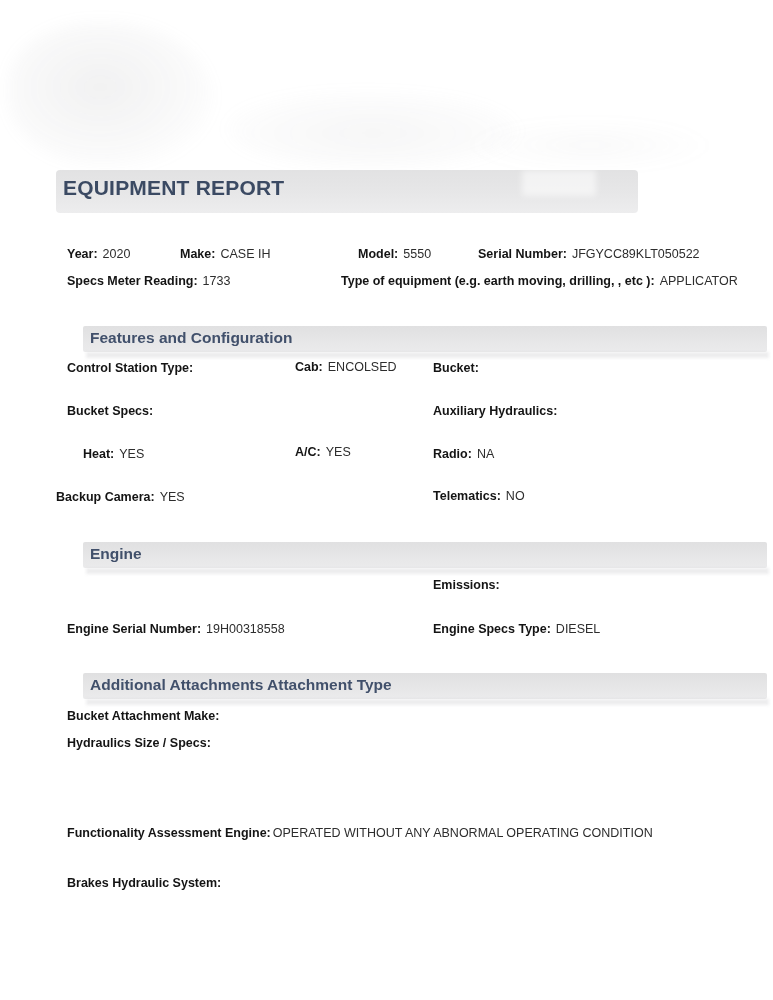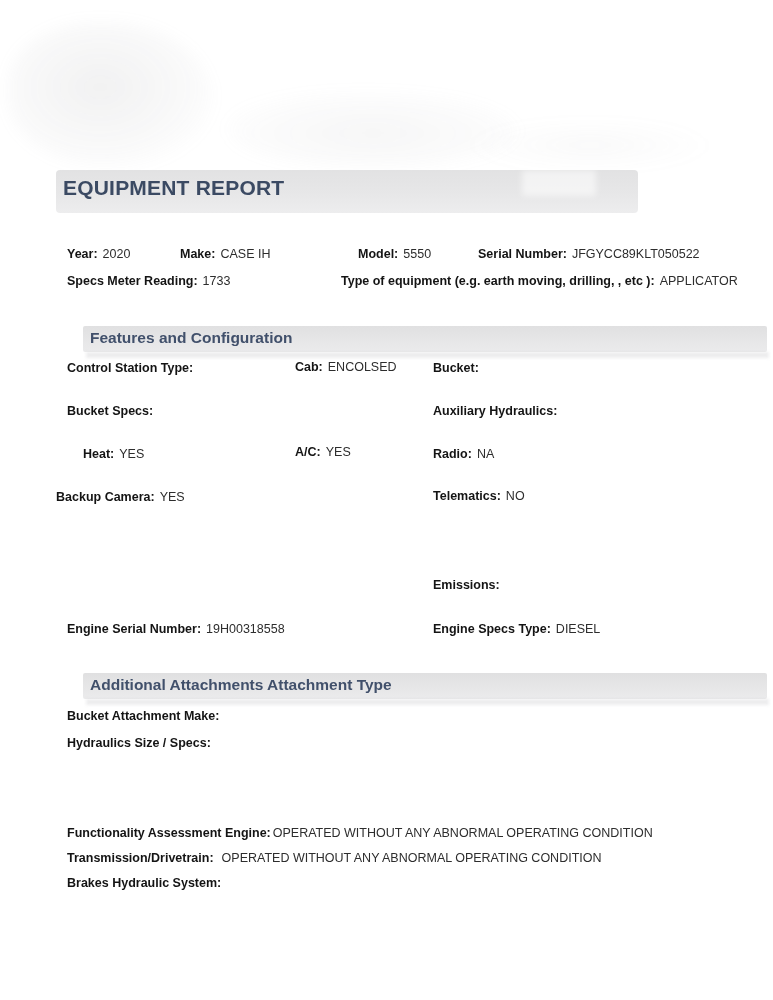--- a/index.html
+++ b/index.html
@@ -127,20 +127,23 @@
   <div class="field" style="left:433px;top:447px">
     <span class="lbl">Radio:</span><span class="val">NA</span>
   </div>
   <div class="field" style="left:56px;top:490px">
     <span class="lbl">Backup Camera:</span><span class="val">YES</span>
   </div>
   <div class="field" style="left:433px;top:489px">
     <span class="lbl">Telematics:</span><span class="val">NO</span>
   </div>
 
+  <div class="section-bar" style="top:542px">
+    <div class="section-title">Engine</div>
+  </div>
   <div class="field" style="left:433px;top:578px">
     <span class="lbl">Emissions:</span><span class="val"></span>
   </div>
   <div class="field" style="left:67px;top:622px">
     <span class="lbl">Engine Serial Number:</span><span class="val">19H00318558</span>
   </div>
   <div class="field" style="left:433px;top:622px">
     <span class="lbl">Engine Specs Type:</span><span class="val">DIESEL</span>
   </div>
 
@@ -150,20 +153,17 @@
   <div class="field" style="left:67px;top:709px">
     <span class="lbl">Bucket Attachment Make:</span><span class="val"></span>
   </div>
   <div class="field" style="left:67px;top:736px">
     <span class="lbl">Hydraulics Size / Specs:</span><span class="val"></span>
   </div>
 
   <div class="field" style="left:67px;top:826px">
     <span class="lbl">Functionality Assessment Engine:</span><span class="val" style="margin-left:2px">OPERATED WITHOUT ANY ABNORMAL OPERATING CONDITION</span>
   </div>
-  <div class="field" style="left:67px;top:851px">
-    <span class="lbl">Transmission/Drivetrain:</span><span class="val" style="margin-left:8px">OPERATED WITHOUT ANY ABNORMAL OPERATING CONDITION</span>
-  </div>
   <div class="field" style="left:67px;top:876px">
     <span class="lbl">Brakes Hydraulic System:</span><span class="val"></span>
   </div>
 
 </div>
 
 </body></html>

